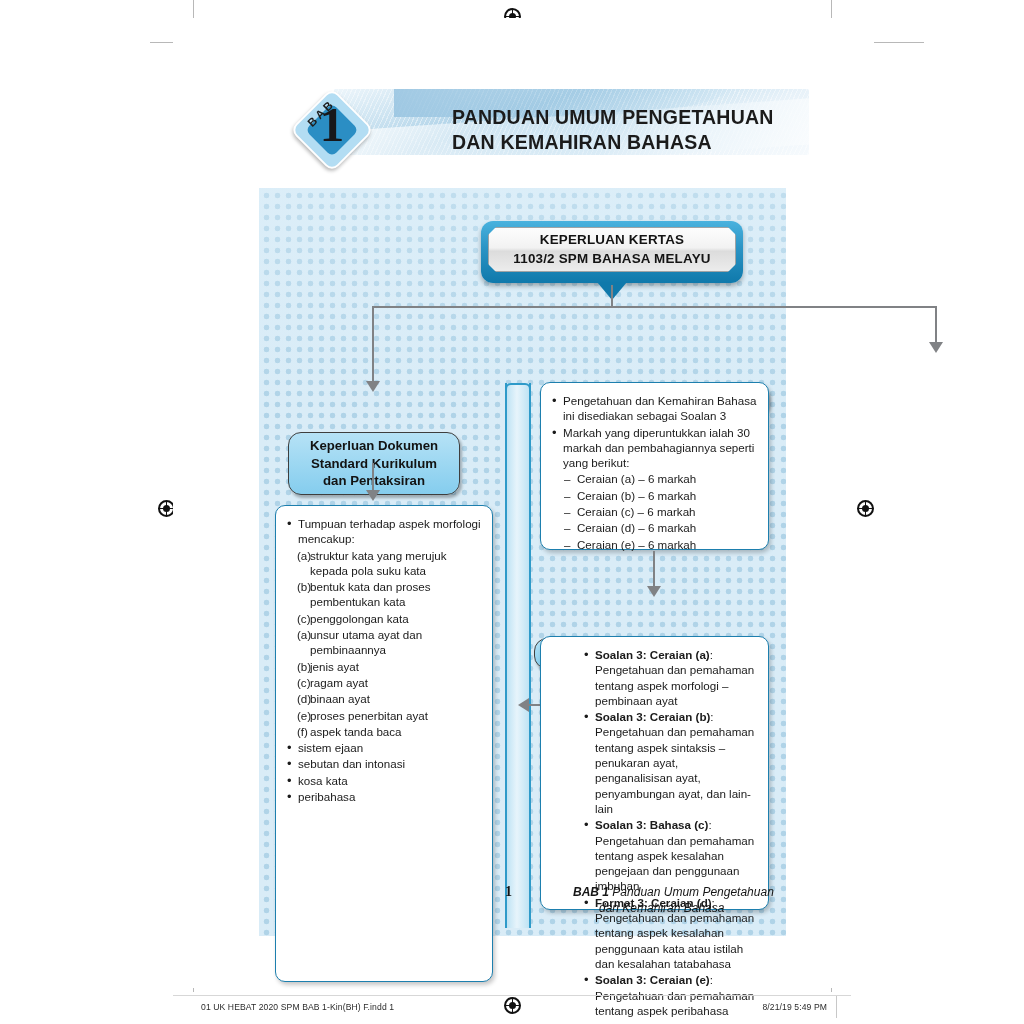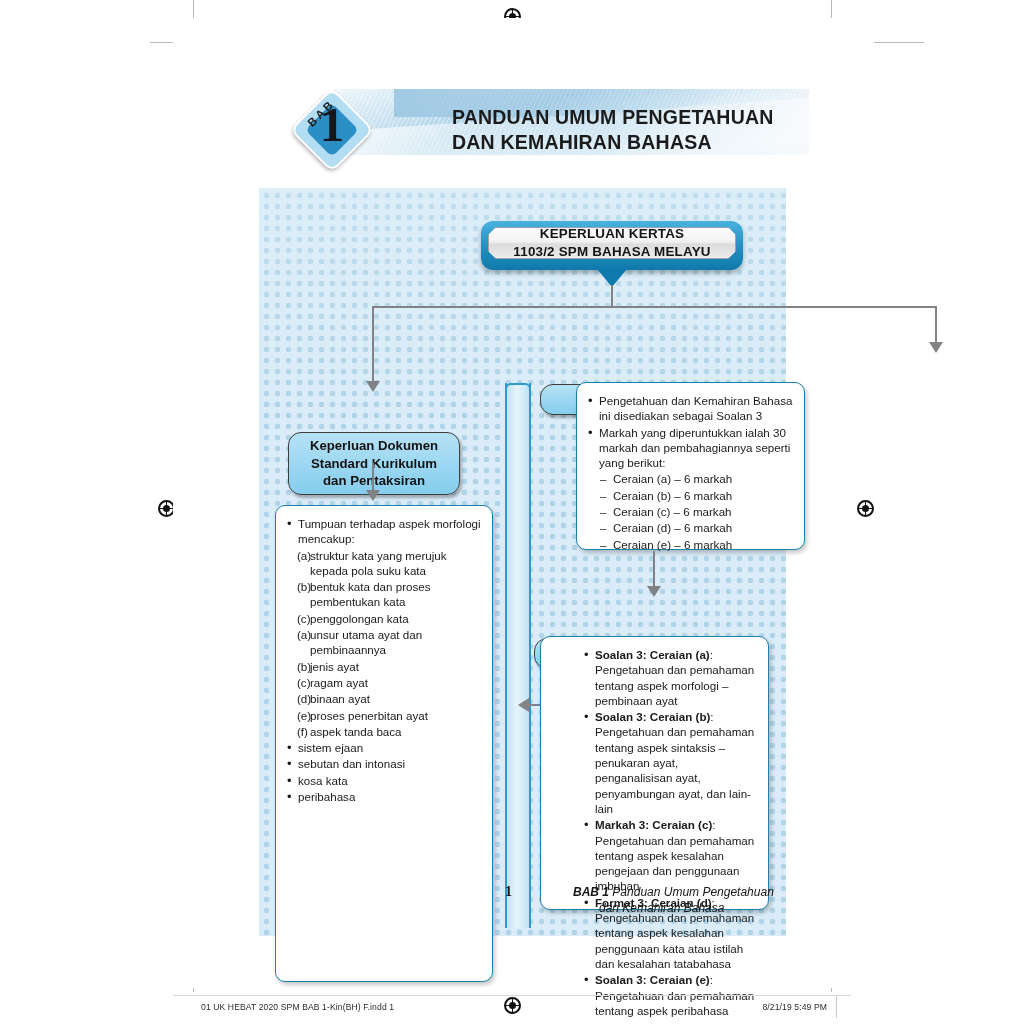--- a/index.html
+++ b/index.html
@@ -144,21 +144,21 @@
   .panel-fade {
     position:absolute; inset:0;
     background: linear-gradient(to bottom, rgba(224,241,250,.35), rgba(255,255,255,0) 30%);
     pointer-events:none;
   }
 
   
   .cap-top {
     position: absolute;
     left: 222px; top: 33px;
-    width: 262px; height: 49px;
+    width: 262px; height: 62px;
   }
   .cap-top-shell {
     position: absolute; inset: 0;
     background: linear-gradient(to bottom,#49b2de 0%, #2a93c4 45%, #0f79ab 100%);
     border-radius: 12px;
     box-shadow: 0 3px 5px rgba(0,0,0,.30);
   }
   .cap-top-face {
     position: absolute;
     left: 7px; top: 6px; right: 7px; bottom: 11px;
@@ -430,21 +430,21 @@
       </ul>
     </div>
 
     <div class="gl" style="left:270px; top:516px; width:36px; height:2px;"></div>
     <div class="arrow-left" style="left:259px; top:510px;"></div>
 
     <div class="cap" style="left:281px; top:160px; width:229px; height:31px;">
       <div class="cap-label">Format SPM</div>
     </div>
 
-    <div class="card" style="left:281px; top:194px; width:229px; height:168px;margin-left:36px;">
+    <div class="card" style="left:281px; top:194px; width:229px; height:168px;">
       <ul>
         <li>
           <span>Pengetahuan dan Kemahiran Bahasa ini disediakan sebagai Soalan 3</span>
         </li>
         <li>
           <span>Markah yang diperuntukkan ialah 30 markah dan pembahagiannya seperti yang berikut:</span>
         </li>
         <li class="dash">
           <span>Ceraian (a) – 6 markah</span>
         </li>
@@ -472,21 +472,21 @@
 
     <div class="card" style="left:281px; top:448px; width:229px; height:274px;padding-left:41px;">
       <ul>
         <li>
           <b>Soalan 3: Ceraian (a)</b><span>: Pengetahuan dan pemahaman tentang aspek morfologi – pembinaan ayat</span>
         </li>
         <li>
           <b>Soalan 3: Ceraian (b)</b><span>: Pengetahuan dan pemahaman tentang aspek sintaksis – penukaran  ayat, penganalisisan ayat, penyambungan ayat, dan lain-lain</span>
         </li>
         <li>
-          <b>Markah 3: Ceraian (c)</b><span>: Pengetahuan dan pemahaman tentang aspek kesalahan pengejaan dan penggunaan imbuhan</span>
+          <b>Soalan 3: Bahasa (c)</b><span>: Pengetahuan dan pemahaman tentang aspek kesalahan pengejaan dan penggunaan imbuhan</span>
         </li>
         <li>
           <b>Format 3: Ceraian (d)</b><span>: Pengetahuan dan pemahaman tentang aspek kesalahan penggunaan kata atau istilah dan kesalahan tatabahasa</span>
         </li>
         <li>
           <b>Soalan 3: Ceraian (e)</b><span>: Pengetahuan dan pemahaman tentang aspek peribahasa</span>
         </li>
       </ul>
     </div>
   </div>

